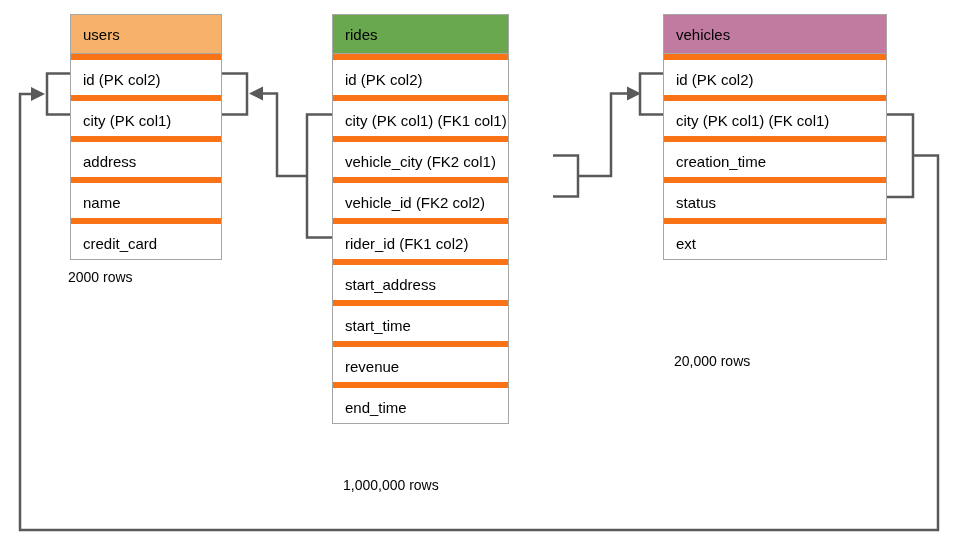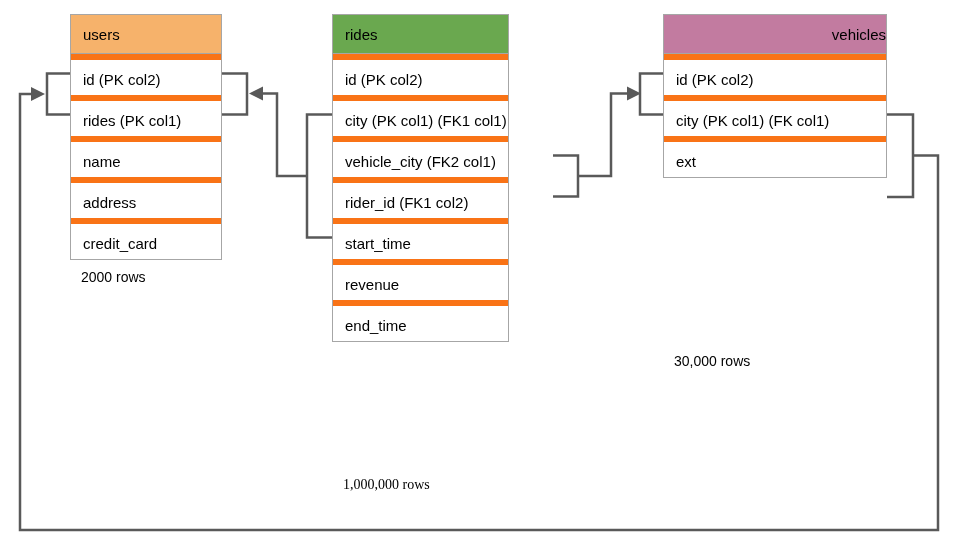--- a/index.html
+++ b/index.html
@@ -42,22 +42,22 @@
   .rowcount{
     position:absolute;
     font-size:14px;
     color:#000000;
     z-index:2;
   }
   
   #tbl-users{left:70px;top:14px;width:152px;}
   #tbl-rides{left:332px;top:14px;width:177px;}
   #tbl-vehicles{left:663px;top:14px;width:224px;}
-  #rc-users{left:81px;top:269px;}
-  #rc-rides{left:343px;top:477px;font-family:Liberation Serif, serif;}
+  #rc-users{left:68px;top:269px;}
+  #rc-rides{left:343px;top:477px;}
   #rc-vehicles{left:674px;top:353px;}
 </style>
 </head>
 <body>
 
 <div class="canvas">
 
   <svg class="connectors" viewBox="0 0 960 540" xmlns="http://www.w3.org/2000/svg">
 
     <g stroke="#595959" stroke-width="2.5" fill="none">
@@ -78,40 +78,44 @@
       <path d="M887,114.5 H913 V197 H887"></path>
       <path d="M913,155.5 H938 V530 H20 V94 H31"></path>
       <path d="M70,73.5 H47 V114.5 H70"></path>
       <polygon points="45,94 31,87 31,101" fill="#595959" stroke="none"></polygon>
     </g>
   </svg>
 
   <div class="entity" id="tbl-users">
     <div class="thead" style="background-color: rgb(246, 178, 107);">users</div>
     <div class="trow">id (PK col2)</div>
-    <div class="trow">rides (PK col1)</div>
+    <div class="trow">city (PK col1)</div>
+    <div class="trow">address</div>
     <div class="trow">name</div>
-    <div class="trow">address</div>
     <div class="trow">credit_card</div>
   </div>
   <div class="rowcount" id="rc-users">2000 rows</div>
 
   <div class="entity" id="tbl-rides">
     <div class="thead" style="background-color: rgb(106, 168, 79);">rides</div>
     <div class="trow">id (PK col2)</div>
     <div class="trow">city (PK col1) (FK1 col1)</div>
     <div class="trow">vehicle_city (FK2 col1)</div>
+    <div class="trow">vehicle_id (FK2 col2)</div>
     <div class="trow">rider_id (FK1 col2)</div>
+    <div class="trow">start_address</div>
     <div class="trow">start_time</div>
     <div class="trow">revenue</div>
     <div class="trow">end_time</div>
   </div>
   <div class="rowcount" id="rc-rides">1,000,000 rows</div>
 
   <div class="entity" id="tbl-vehicles">
-    <div class="thead" style="background-color: rgb(194, 123, 160); text-align: right;">vehicles</div>
+    <div class="thead" style="background-color: rgb(194, 123, 160);">vehicles</div>
     <div class="trow">id (PK col2)</div>
     <div class="trow">city (PK col1) (FK col1)</div>
+    <div class="trow">creation_time</div>
+    <div class="trow">status</div>
     <div class="trow">ext</div>
   </div>
-  <div class="rowcount" id="rc-vehicles">30,000 rows</div>
+  <div class="rowcount" id="rc-vehicles">20,000 rows</div>
 
 </div>
 
 </body></html>

